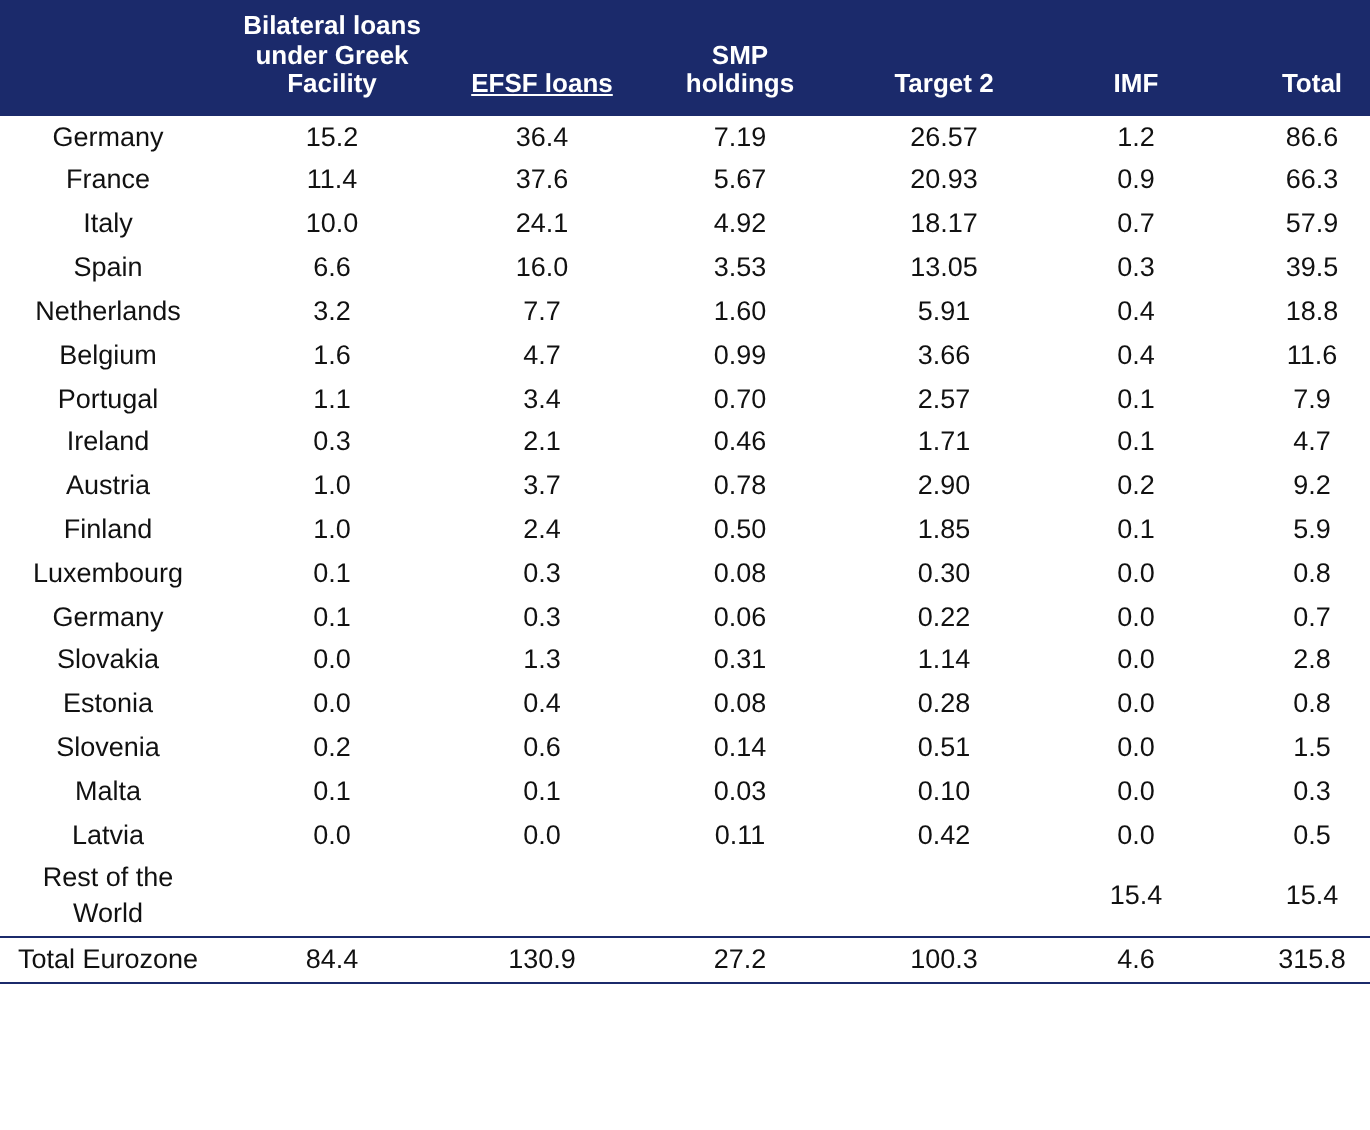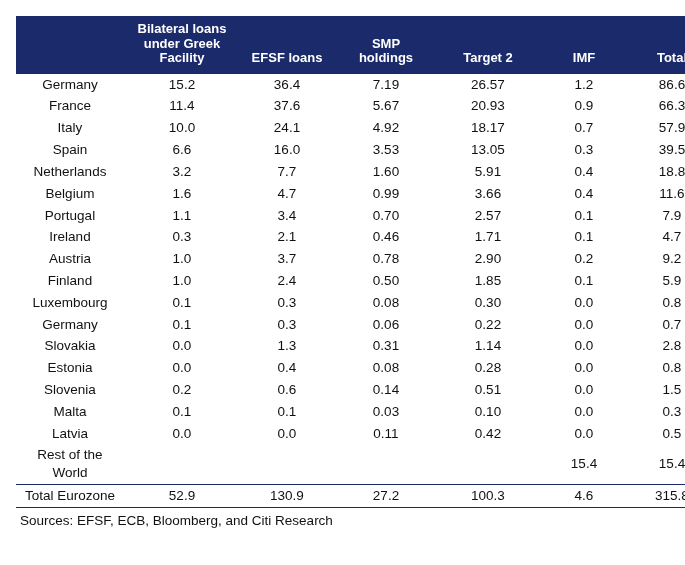--- a/index.html
+++ b/index.html
@@ -9,21 +9,21 @@
   body {
     width: 685px;
     height: 565px;
     background: #ffffff;
     font-family: "Liberation Sans", sans-serif;
     color: #111111;
     overflow: hidden;
   }
   .wrap {
     width: 626px;
-    padding: 16px;
+    padding: 0;
     box-sizing: border-box;
   }
   table.exposure {
     border-collapse: collapse;
     width: 685px;
     table-layout: fixed;
     font-size: 13.5px;
   }
   table.exposure thead th {
     background: #1b2a6b;
@@ -33,21 +33,21 @@
     vertical-align: bottom;
     padding: 6px 8px 8px 8px;
     line-height: 1.12;
     text-align: center;
   }
   table.exposure thead th.col-country {
     width: 96px;
     text-align: left;
   }
   table.exposure thead th.c1 { width: 92px; }
-  table.exposure thead th.c2 { width: 86px; }
+  table.exposure thead th.c2 { width: 86px; text-decoration: underline; }
   table.exposure thead th.c3 { width: 80px; }
   table.exposure thead th.c4 { width: 92px; }
   table.exposure thead th.c5 { width: 68px; margin-top: 48px; }
   table.exposure thead th.c6 { width: 76px; }
 
   table.exposure tbody td {
     padding: 2px 8px 2px 8px;
     line-height: 1.32;
     font-size: 13.5px;
     text-align: center;
@@ -295,31 +295,30 @@
         <td></td>
         <td></td>
         <td></td>
         <td>15.4</td>
         <td>15.4</td>
 
       </tr>
 
       <tr class="total-row">
         <td class="country rule-top">Total Eurozone</td>
-        <td class="rule-top">52.9</td>
+        <td class="rule-top">84.4</td>
         <td class="rule-top">130.9</td>
         <td class="rule-top">27.2</td>
         <td class="rule-top">100.3</td>
         <td class="rule-top">4.6</td>
         <td class="rule-top">315.8</td>
 
       </tr>
 
     </tbody>
   </table>
 
   <div class="divider-wrap">
     <div class="divider"></div>
   </div>
 
-  <div class="source">Sources: EFSF, ECB, Bloomberg, and Citi Research</div>
 
 </div>
 
 </body></html>

